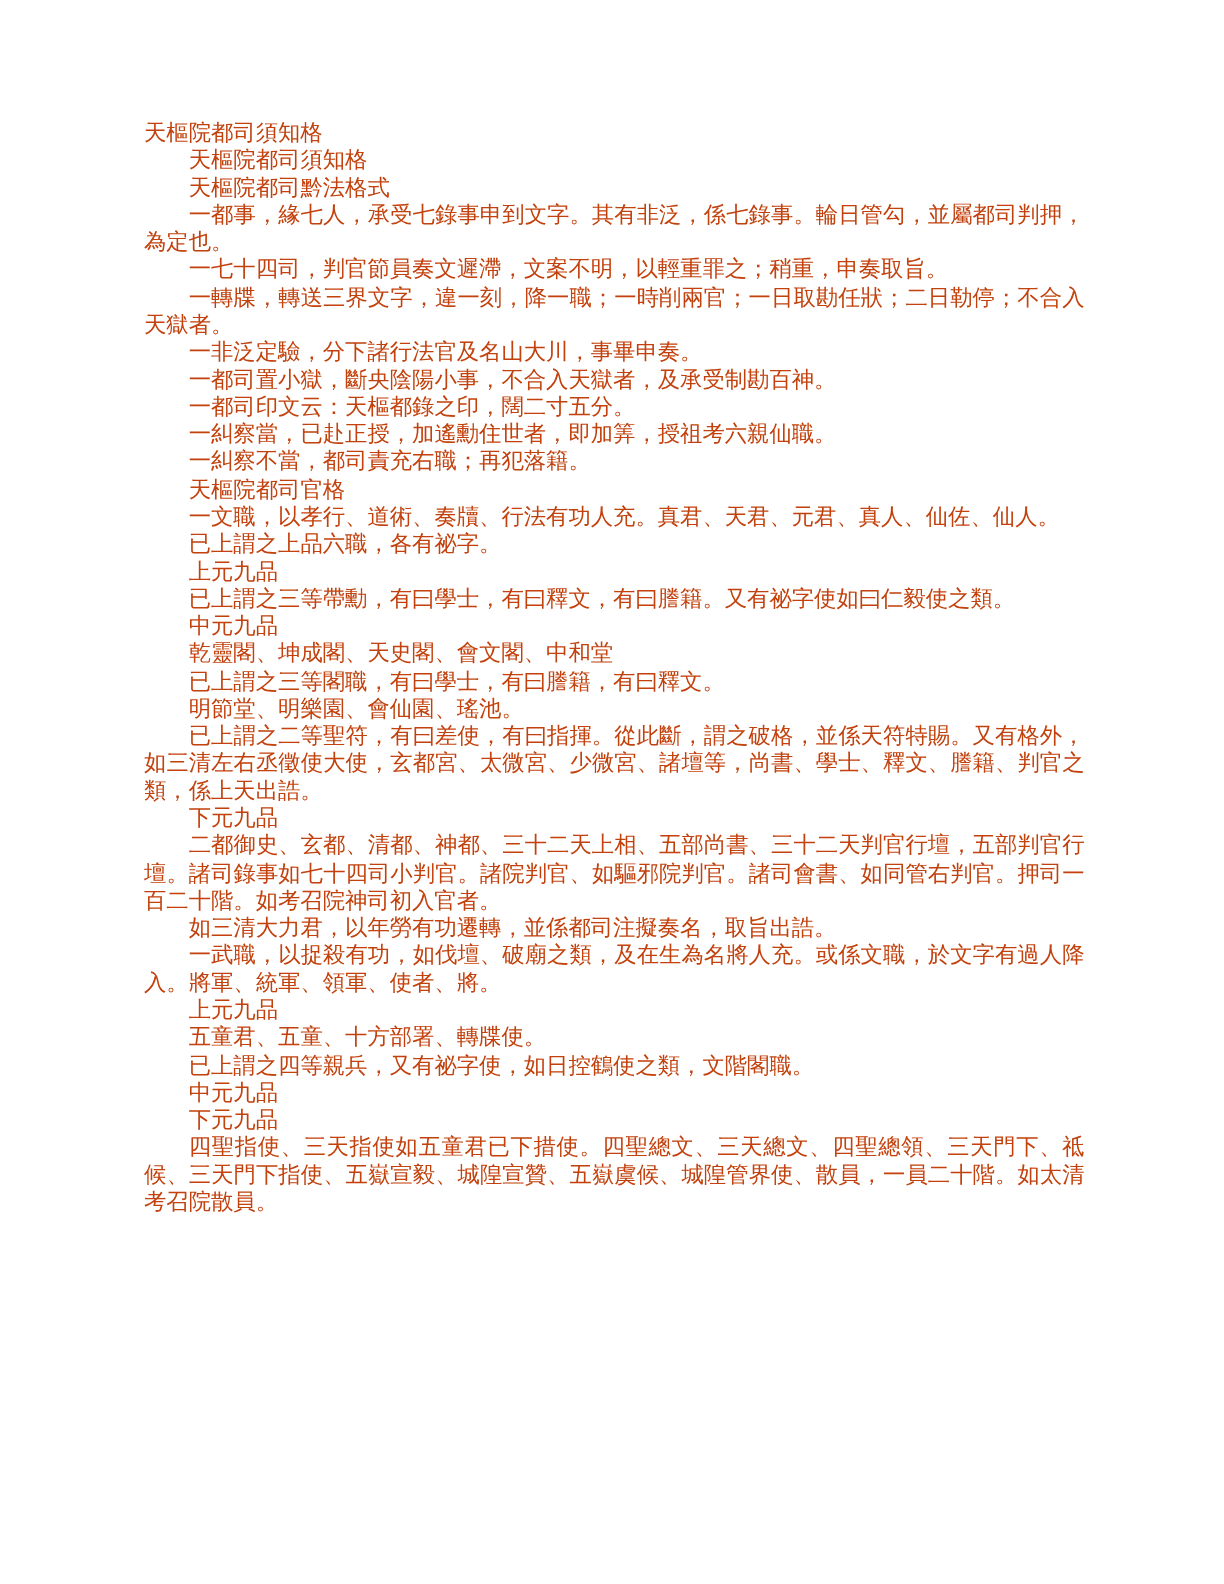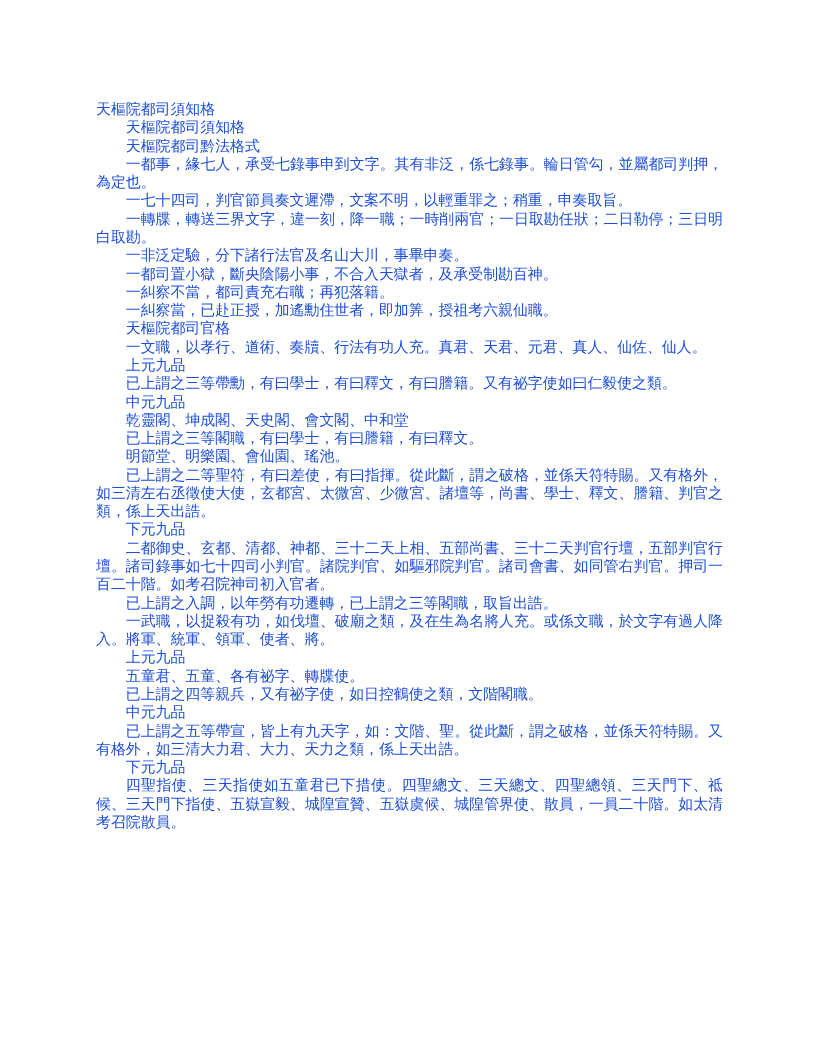--- a/index.html
+++ b/index.html
@@ -10,24 +10,24 @@
   .viewport {
     position: relative;
     width: 816px;
     height: 1056px;
     background: #ffffff;
     overflow: hidden;
   }
   .doc-page {
     position: absolute;
     left: 96px;
-    top: 101px;
+    top: 80px;
     width: 627px;
-    font-family: Liberation Mono, monospace;
-    color: #1d4ed8;
+    font-family: Liberation Serif, serif;
+    color: #c2410c;
   }
   .doc-page p {
     margin: 0;
     padding: 0;
     font-size: 14.9px;
     line-height: 18.28px;
     text-align: justify;
     text-indent: 2em;
     word-break: normal;
     overflow-wrap: break-word;
@@ -39,39 +39,40 @@
 </head>
 <body>
 
 <div class="viewport">
   <div class="doc-page">
     <p class="flush">天樞院都司須知格</p>
     <p>天樞院都司須知格</p>
     <p>天樞院都司黔法格式</p>
     <p>一都事，緣七人，承受七錄事申到文字。其有非泛，係七錄事。輪日管勾，並屬都司判押，為定也。</p>
     <p>一七十四司，判官節員奏文遲滯，文案不明，以輕重罪之；稍重，申奏取旨。</p>
-    <p>一轉牒，轉送三界文字，違一刻，降一職；一時削兩官；一日取勘任狀；二日勒停；三日明白取勘。</p>
+    <p>一轉牒，轉送三界文字，違一刻，降一職；一時削兩官；一日取勘任狀；二日勒停；不合入天獄者。</p>
     <p>一非泛定驗，分下諸行法官及名山大川，事畢申奏。</p>
     <p>一都司置小獄，斷央陰陽小事，不合入天獄者，及承受制勘百神。</p>
+    <p>一都司印文云：天樞都錄之印，闊二寸五分。</p>
+    <p>一糾察當，已赴正授，加遙勳住世者，即加筭，授祖考六親仙職。</p>
     <p>一糾察不當，都司責充右職；再犯落籍。</p>
-    <p>一糾察當，已赴正授，加遙勳住世者，即加筭，授祖考六親仙職。</p>
     <p>天樞院都司官格</p>
     <p>一文職，以孝行、道術、奏牘、行法有功人充。真君、天君、元君、真人、仙佐、仙人。</p>
+    <p>已上謂之上品六職，各有祕字。</p>
     <p>上元九品</p>
     <p>已上謂之三等帶勳，有曰學士，有曰釋文，有曰謄籍。又有祕字使如曰仁毅使之類。</p>
     <p>中元九品</p>
     <p>乾靈閣、坤成閣、天史閣、會文閣、中和堂</p>
     <p>已上謂之三等閣職，有曰學士，有曰謄籍，有曰釋文。</p>
     <p>明節堂、明樂園、會仙園、瑤池。</p>
     <p>已上謂之二等聖符，有曰差使，有曰指揮。從此斷，謂之破格，並係天符特賜。又有格外，如三清左右丞徵使大使，玄都宮、太微宮、少微宮、諸壇等，尚書、學士、釋文、謄籍、判官之類，係上天出誥。</p>
     <p>下元九品</p>
     <p>二都御史、玄都、清都、神都、三十二天上相、五部尚書、三十二天判官行壇，五部判官行壇。諸司錄事如七十四司小判官。諸院判官、如驅邪院判官。諸司會書、如同管右判官。押司一百二十階。如考召院神司初入官者。</p>
-    <p>已上謂之入調，以年勞有功遷轉，已上謂之三等閣職，取旨出誥。</p>
+    <p>如三清大力君，以年勞有功遷轉，並係都司注擬奏名，取旨出誥。</p>
     <p>一武職，以捉殺有功，如伐壇、破廟之類，及在生為名將人充。或係文職，於文字有過人降入。將軍、統軍、領軍、使者、將。</p>
     <p>上元九品</p>
-    <p>五童君、五童、各有祕字、轉牒使。</p>
+    <p>五童君、五童、十方部署、轉牒使。</p>
     <p>已上謂之四等親兵，又有祕字使，如日控鶴使之類，文階閣職。</p>
     <p>中元九品</p>
-    <p>已上謂之五等帶宣，皆上有九天字，如：文階、聖。從此斷，謂之破格，並係天符特賜。又有格外，如三清大力君、大力、天力之類，係上天出誥。</p>
     <p>下元九品</p>
     <p>四聖指使、三天指使如五童君已下措使。四聖總文、三天總文、四聖總領、三天門下、祗候、三天門下指使、五嶽宣毅、城隍宣贊、五嶽虞候、城隍管界使、散員，一員二十階。如太清考召院散員。</p>
   </div>
 </div>
 
 </body></html>

